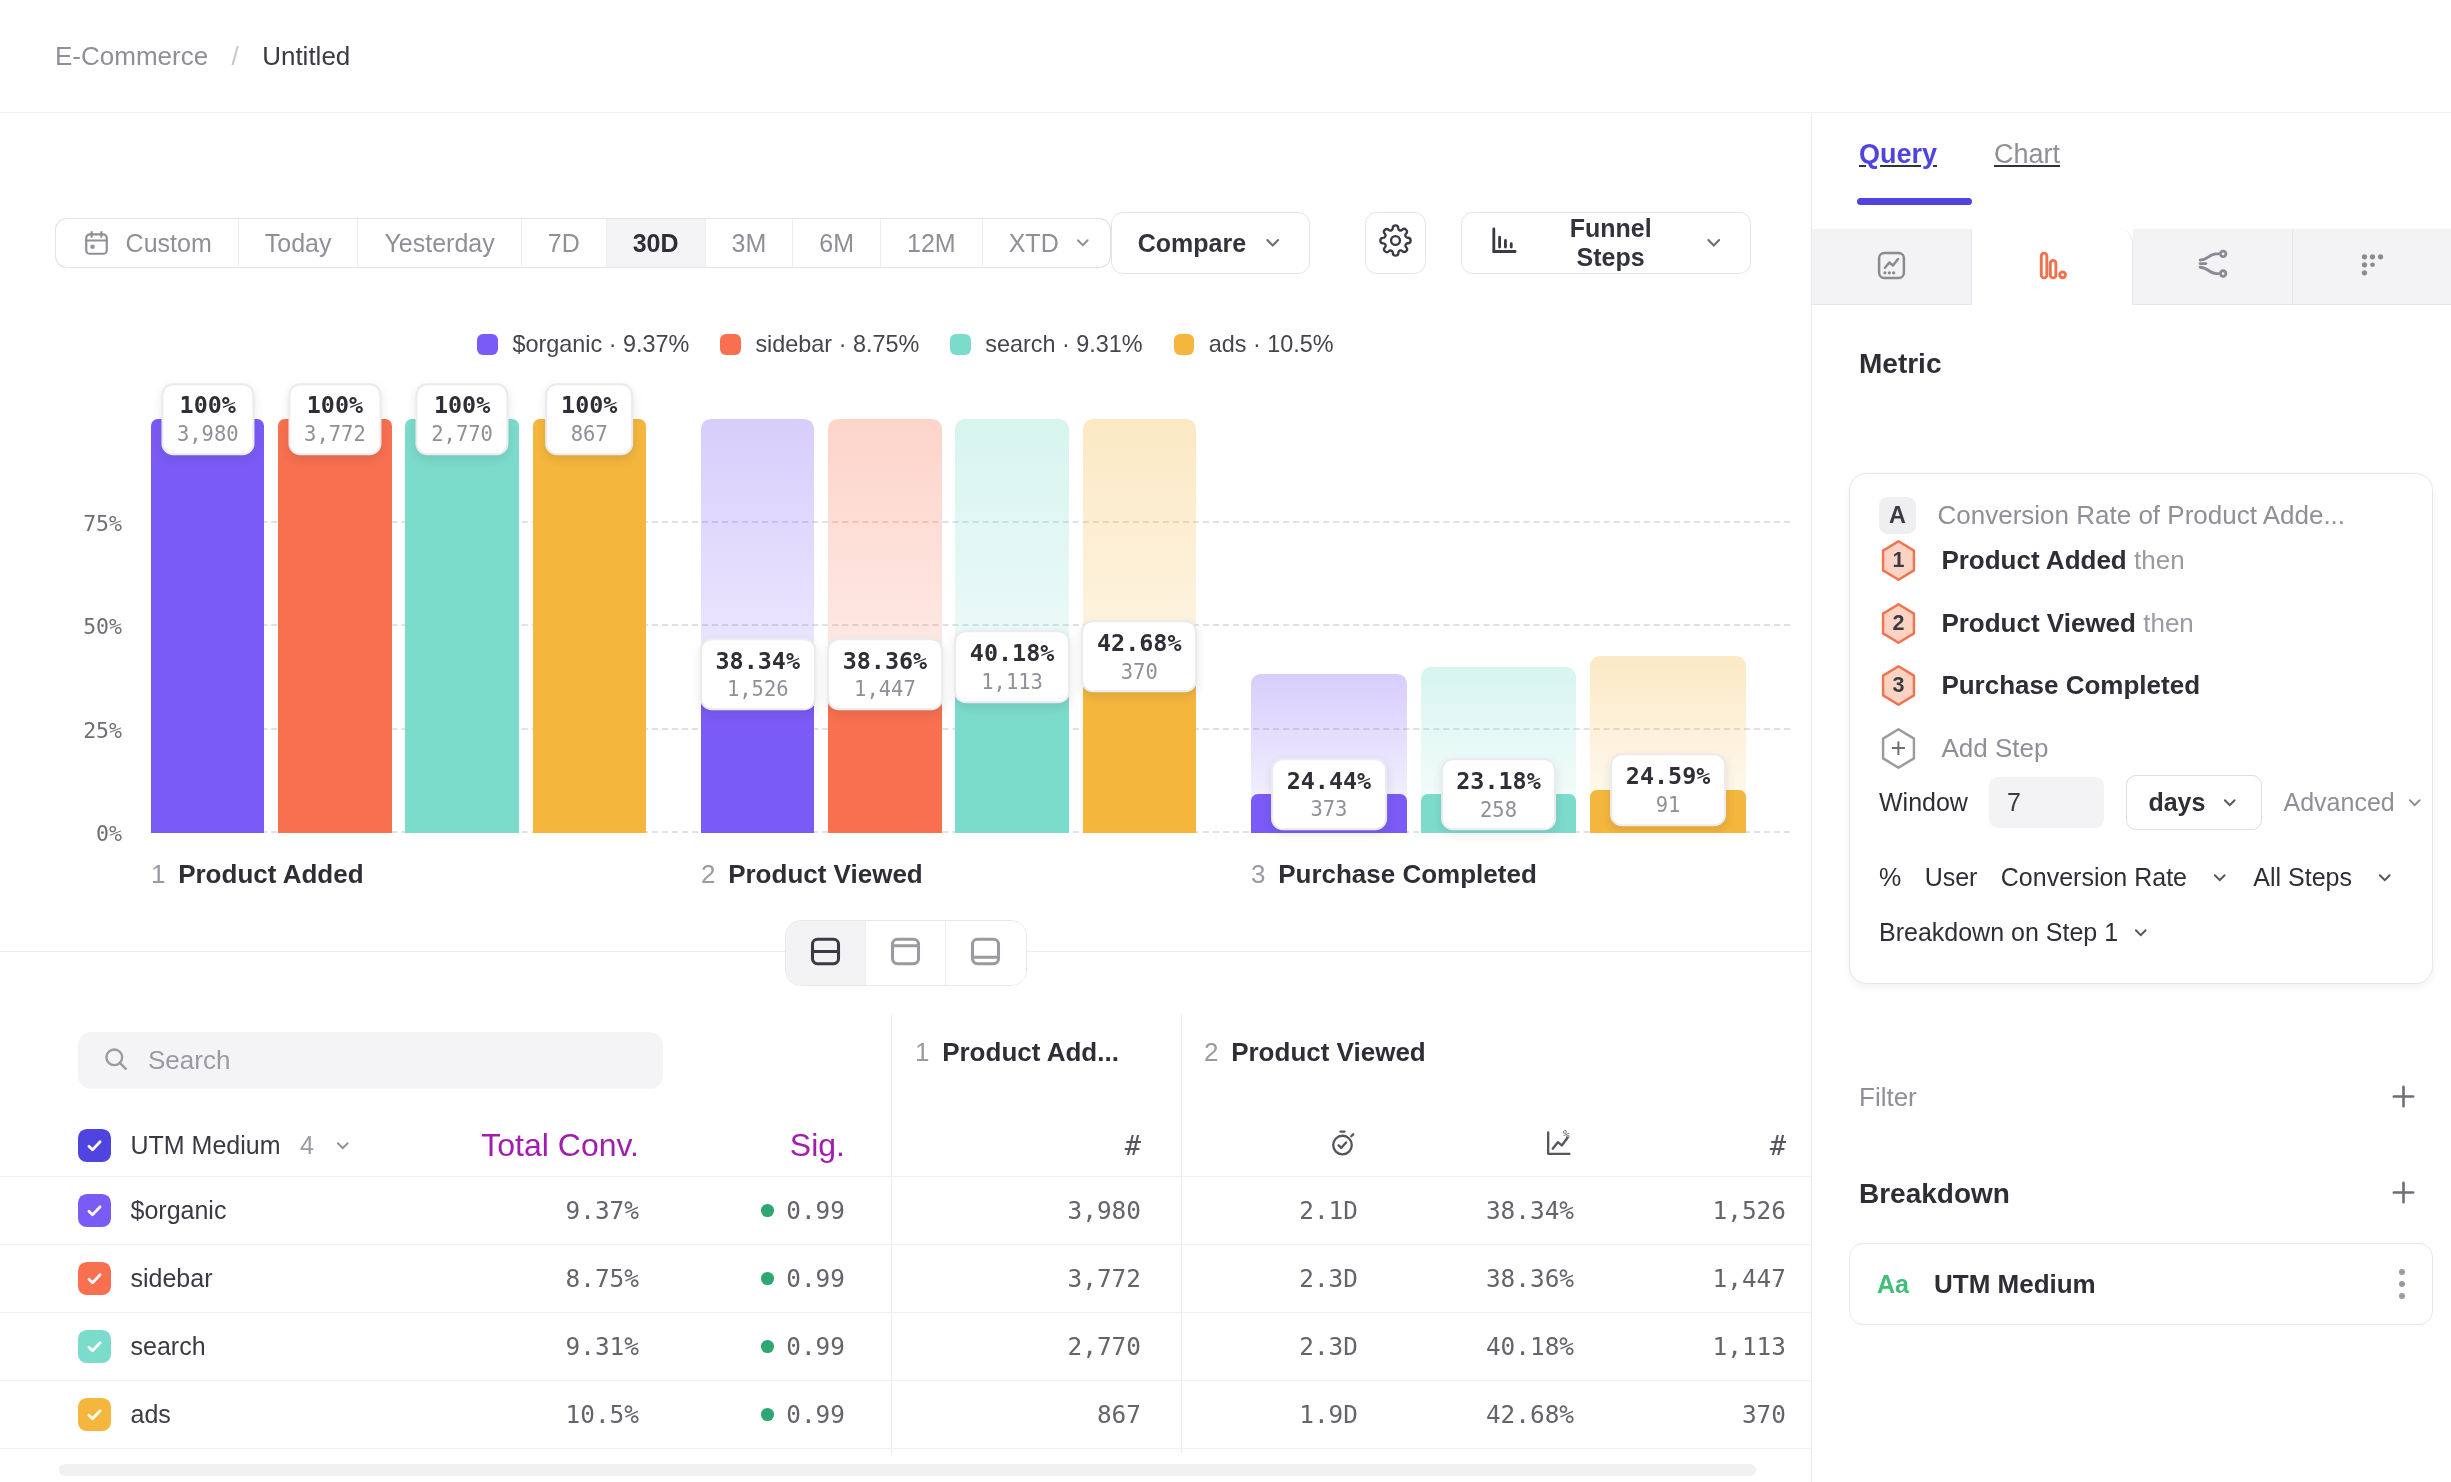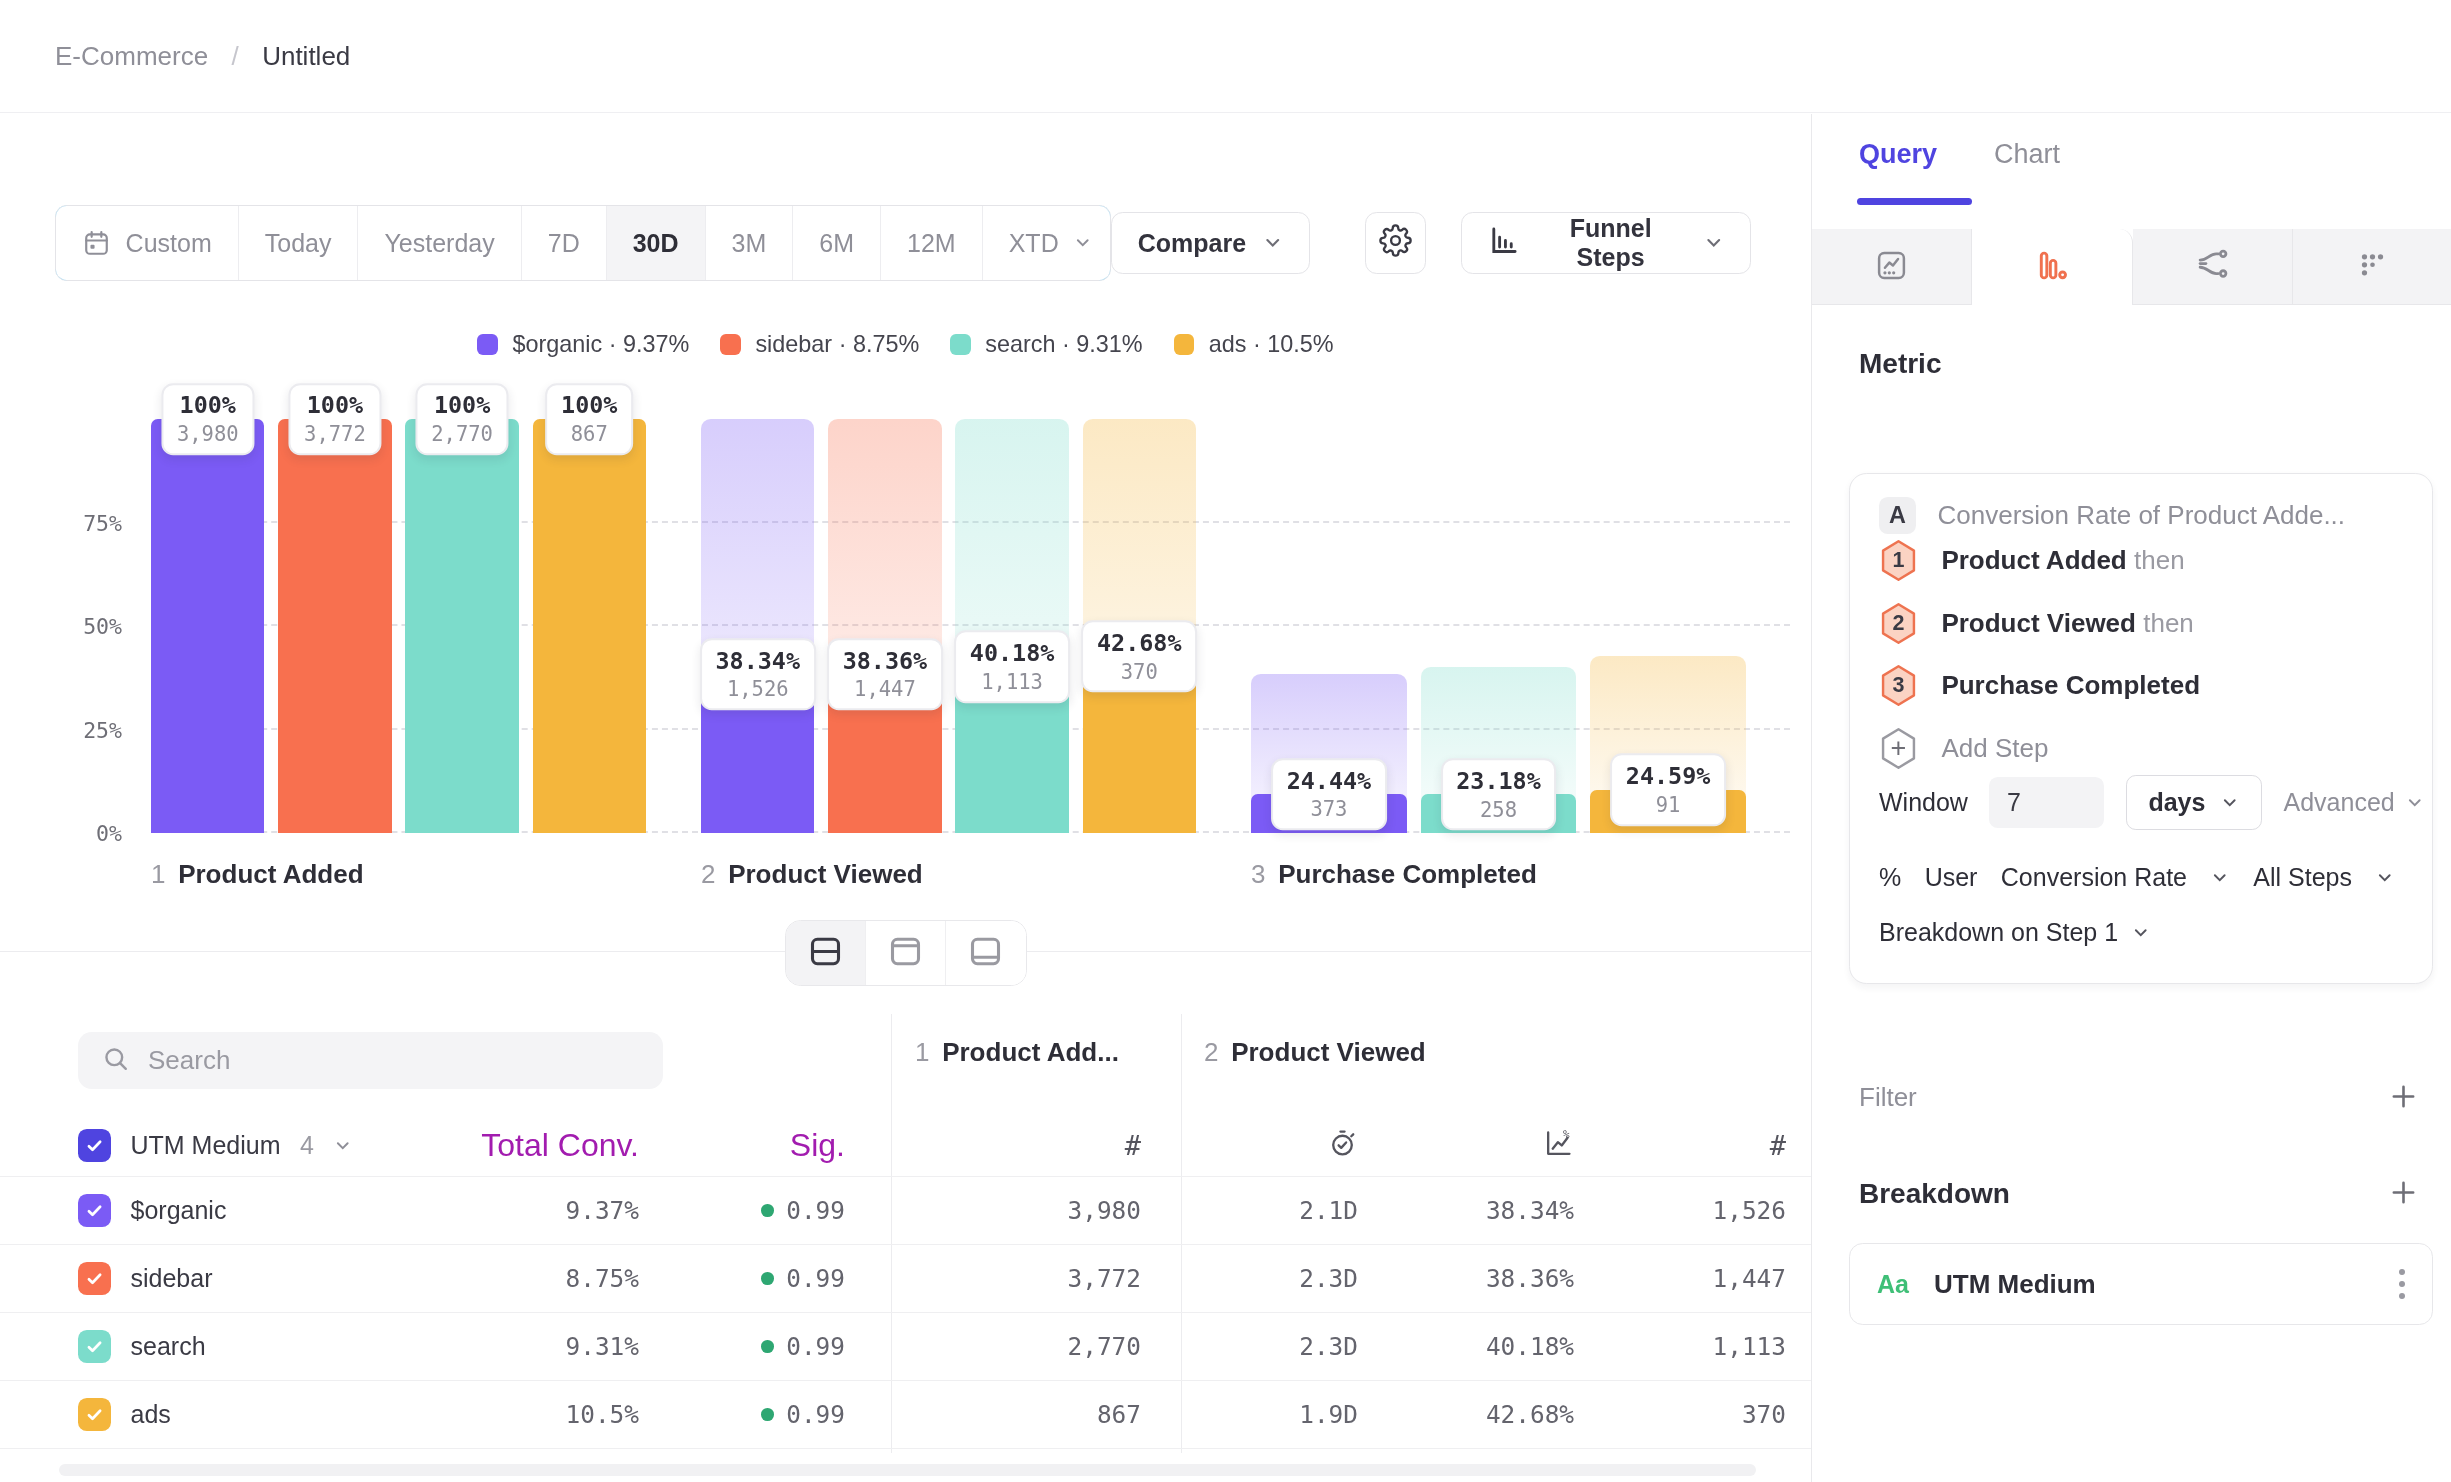--- a/index.html
+++ b/index.html
@@ -20,21 +20,21 @@
   .vdiv{width:1px;height:45px;background:#E7E7EA;}
   .save-btn{width:185px;height:57px;border-radius:9.8px;color:#fff;font-size:26px;font-weight:700;}
 
   
   .main{position:absolute;top:114px;left:0;right:0;bottom:0;display:flex;}
   .report{position:relative;width:1811px;height:100%;background:#fff;}
   .query-panel{position:relative;flex:1;border-left:1px solid #E9E9EC;background:#fff;}
 
   
   .toolbar{position:absolute;top:98px;left:55px;right:60px;height:62px;display:flex;justify-content:space-between;align-items:center;}
-  .range-tabs{display:flex;height:76px;border:1px solid #E4E4E8;border-radius:11.7px;overflow:hidden;background:#7dd3fc;}
+  .range-tabs{display:flex;height:50px;border:1px solid #E4E4E8;border-radius:11.7px;overflow:hidden;background:#7dd3fc;}
   .range-tab{display:flex;align-items:center;gap:14.6px;padding:0 26px;font-size:25px;color:#8F8F98;background:#fff;border-right:1px solid #EDEDF0;}
   .range-tab:last-child{border-right:none;}
   .range-tab.selected{background:#F4F4F6;color:#2E2E37;font-weight:700;}
   .ric{display:flex;color:#8F8F98;}
   .toolbar-right{display:flex;align-items:center;gap:19.5px;}
   .tb-btn{display:flex;align-items:center;gap:15.6px;height:62px;padding:0 26px;border:1px solid #E4E4E8;border-radius:11.7px;background:#fff;
           font-size:25px;font-weight:700;color:#33333D;}
   .tb-btn .chev{color:#6E6E76;display:flex;}
   .gear-btn{width:62px;justify-content:center;padding:0;margin-right:15.6px;}
   #compare-btn{margin-right:35px;}
@@ -88,21 +88,21 @@
   .th-chev{color:#8F8F98;display:flex;}
   .rcell{text-align:right;font-size:32px;color:#a21caf;}
   .num{font-family:"DejaVu Sans Mono","Liberation Mono",monospace;font-size:24.4px;color:#64646D;}
   .icell{display:flex;justify-content:flex-end;color:#55555E;}
   .hash{font-family:"DejaVu Sans Mono","Liberation Mono",monospace;font-size:27px;color:#55555E;}
   .sig-cell{display:flex;justify-content:flex-end;align-items:center;gap:12.7px;}
   .sig-dot{width:12.7px;height:12.7px;border-radius:50%;}
   .hscroll{position:absolute;top:1350px;left:59px;width:1697px;height:11.7px;background:#F1F1F3;border-radius:5.9px;}
 
   
-  .p-tabs{position:absolute;top:25px;left:47px;display:flex;gap:57px;font-size:27px;}
+  .p-tabs{position:absolute;top:25px;left:47px;display:flex;gap:57px;font-size:27px;text-decoration:underline;}
   .p-tab.sel{font-weight:700;}
   .p-tab.idle{color:#8F8F98;}
   .p-underline{position:absolute;top:84px;left:45px;width:115px;height:6.8px;border-radius:3.9px;}
   .icon-strip{position:absolute;top:115px;left:0;right:0;height:76px;display:flex;}
   .strip-cell{flex:1;display:flex;align-items:center;justify-content:center;background:#F3F3F5;
               border-bottom:1px solid #E7E7EA;border-right:1px solid #E7E7EA;color:#8A8A92;}
   .strip-cell:last-child{border-right:none;}
   .strip-cell.selected{background:#fff;border-bottom:none;border-radius:13.7px 13.7px 0 0;}
   .metric-h{position:absolute;top:234px;left:47px;font-size:28px;font-weight:700;color:#2E2E37;}
   .metric-card{position:absolute;top:359px;left:37px;right:19.5px;height:511px;border:1px solid #E7E7EA;border-radius:17.6px;

